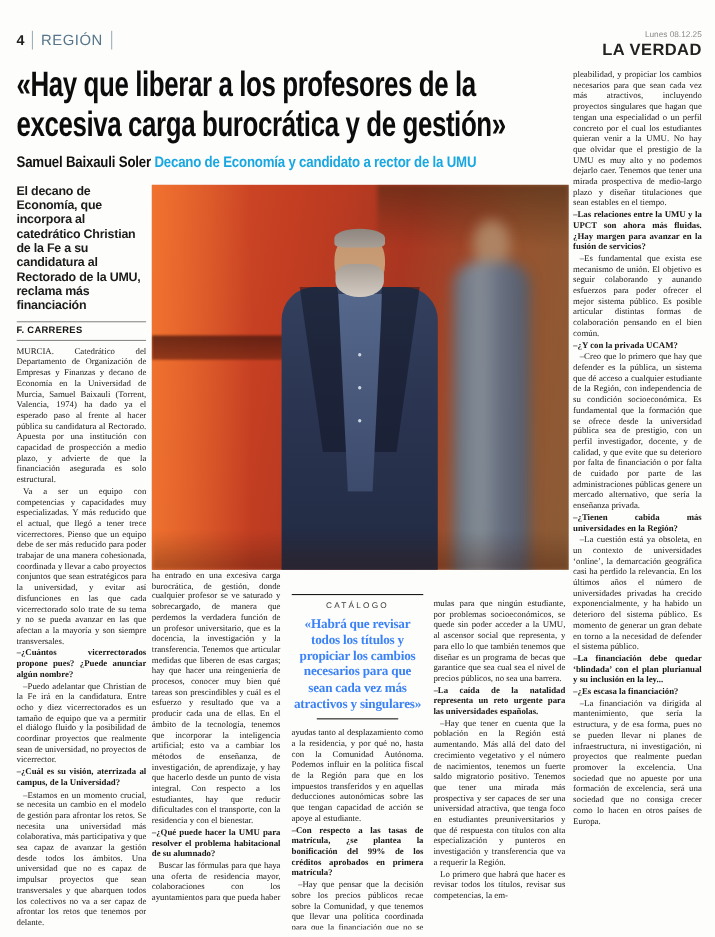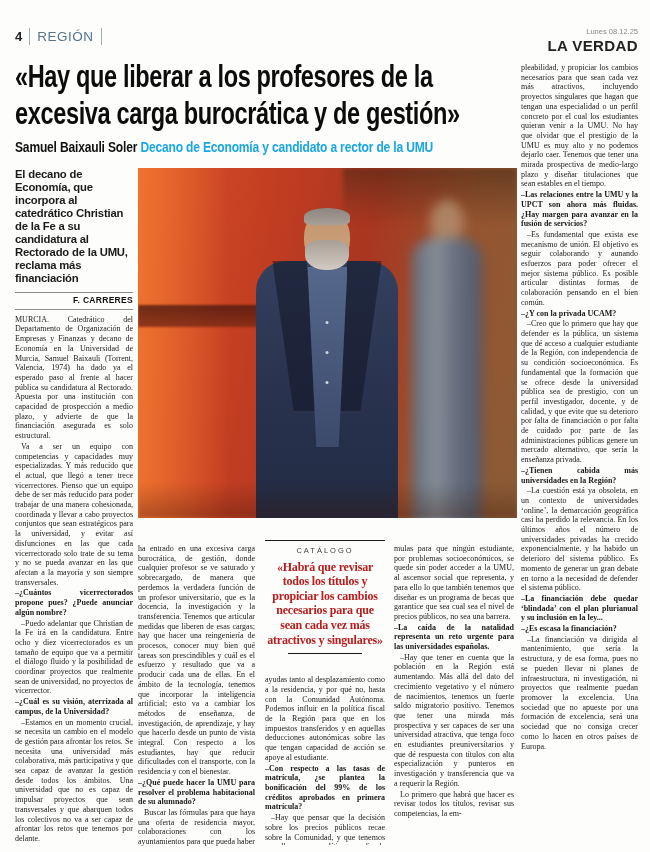--- a/index.html
+++ b/index.html
@@ -28,42 +28,42 @@
             font-size:32px;line-height:37px;font-weight:bold;color:#0c0c0c;letter-spacing:-.5px;}
   .subhead{position:absolute;top:139px;left:15px;width:700px;transform:scaleX(.86);transform-origin:0 0;
            font-size:14px;font-weight:bold;letter-spacing:-.2px;white-space:nowrap;}
   .subhead .who{color:#111;}
   .subhead .role{color:var(--accent_blue);}
 
   
   .col{position:absolute;overflow:hidden;font-family:"Liberation Serif",serif;
        font-size:8px;line-height:9.7px;color:#1c1a18;text-align:justify;}
   .col-1{left:15px;top:168px;width:118px;height:677px;}
-  .col-2{left:138px;top:544px;width:117px;height:305px;}
+  .col-2{left:138px;top:518px;width:117px;height:305px;}
   .col-3{left:265px;top:540px;width:120px;height:305px;}
   .col-4{left:394px;top:544px;width:120px;height:305px;}
   .col-5{left:521px;top:63px;width:117px;height:782px;}
 
   .standfirst{font-family:"Liberation Sans",sans-serif;font-size:11.3px;line-height:13px;
               font-weight:bold;color:#1b1b1b;text-align:left;letter-spacing:-.2px;margin-bottom:7px;}
   .byline{font-family:"Liberation Sans",sans-serif;font-size:8.5px;font-weight:bold;color:#111;
           border-top:1px solid #8b8b8b;border-bottom:1px solid #8b8b8b;
-          padding:3px 0 3px 0;margin-bottom:5px;text-align:right;letter-spacing:.3px;}
+          padding:3px 0 3px 0;margin-bottom:5px;text-align:left;letter-spacing:.3px;}
 
   .blk{margin:0 0 1px 0;}
   .t-q{font-weight:bold;}
   .t-a{text-indent:6px;}
   .t-lead{}
   .t-cont{}
 
   
   .quote-box{font-family:"Liberation Serif",serif;text-align:center;border-top:1.4px solid #1a1a1a;
-             padding-top:5px;margin-bottom:21px;}
+             padding-top:5px;margin-bottom:7px;}
   .quote-label{font-family:"Liberation Sans",sans-serif;font-size:7.5px;letter-spacing:2px;color:#3b3b3b;margin-bottom:4px;}
-  .quote-text{font-size:12px;line-height:14.6px;font-weight:bold;color:#b91c1c;letter-spacing:-.2px;}
+  .quote-text{font-size:12px;line-height:14.6px;font-weight:bold;color:#3b82f6;letter-spacing:-.2px;}
   .quote-rule{width:62%;margin:6px auto 0 auto;border-bottom:1.2px solid #1a1a1a;}
 
   
   .photo{position:absolute;left:138px;top:168px;width:379px;height:350px;overflow:hidden;
          background:linear-gradient(100deg,#d8512a 0%,#c43e22 30%,#a93621 55%,#96542f 78%,#8a5c37 100%);}
   .ph-glow{position:absolute;left:0;top:0;width:24%;height:100%;
            background:linear-gradient(90deg,rgba(244,120,48,.85),rgba(244,120,48,0));}
   .ph-arcade{position:absolute;right:0;top:0;width:46%;height:100%;opacity:.92;filter:blur(1px);
              background:repeating-linear-gradient(90deg,#d9c291 0px,#e8d6a8 20px,#c5a472 34px,#7e5c3b 44px,#a5order 0,#d9c291 54px);}
   .ph-arch{position:absolute;right:0;top:0;width:46%;height:16%;filter:blur(2px);

